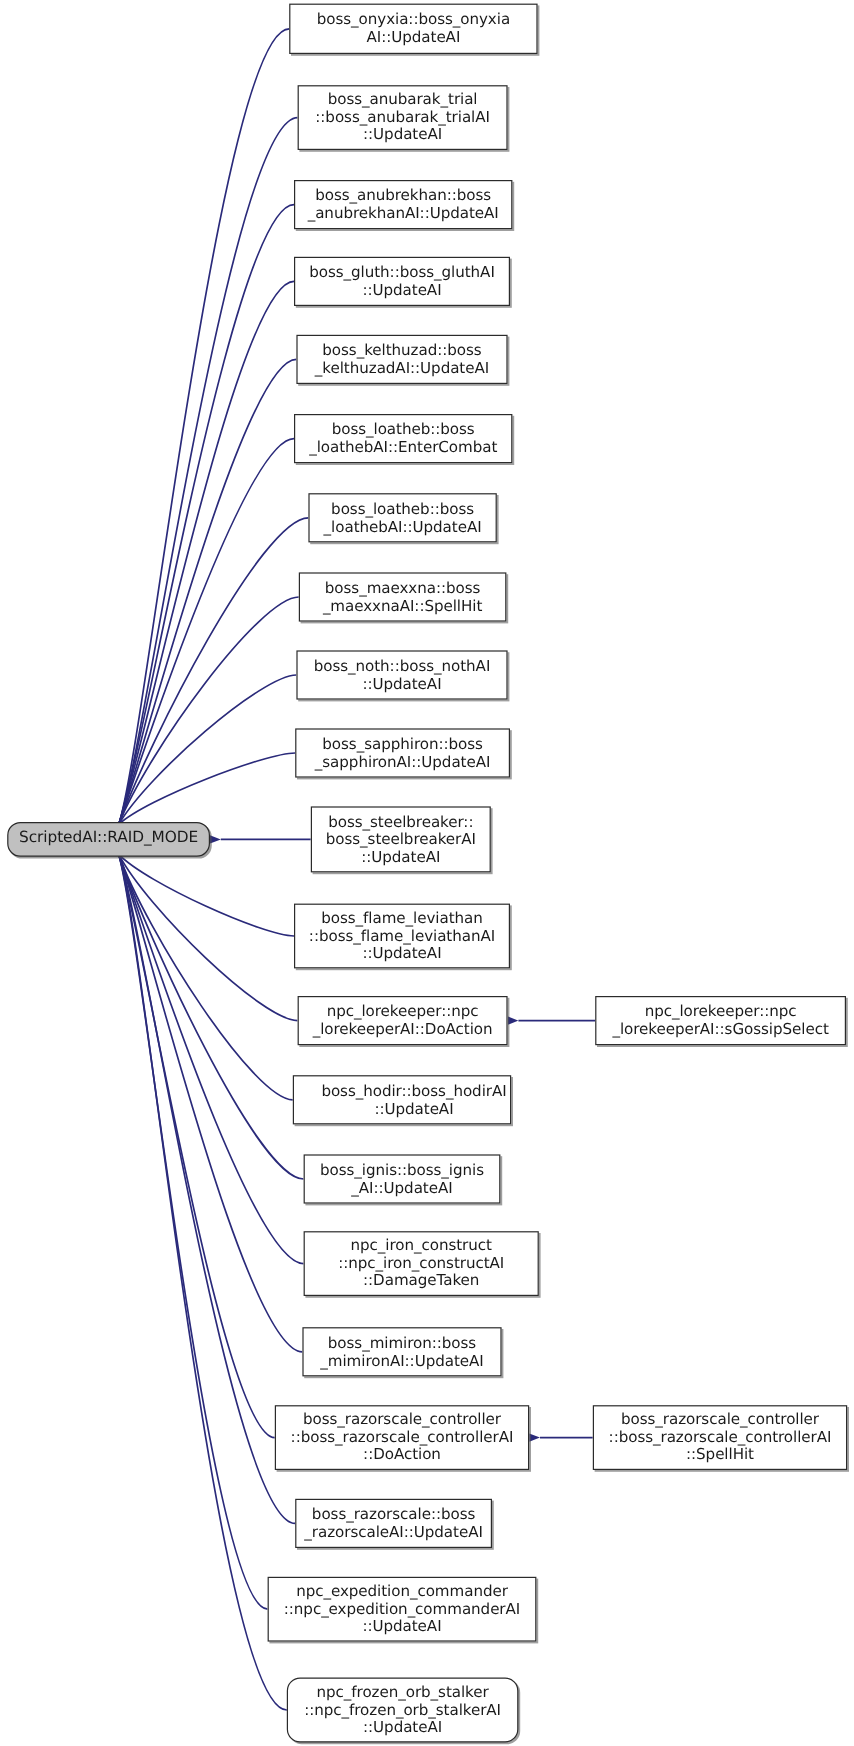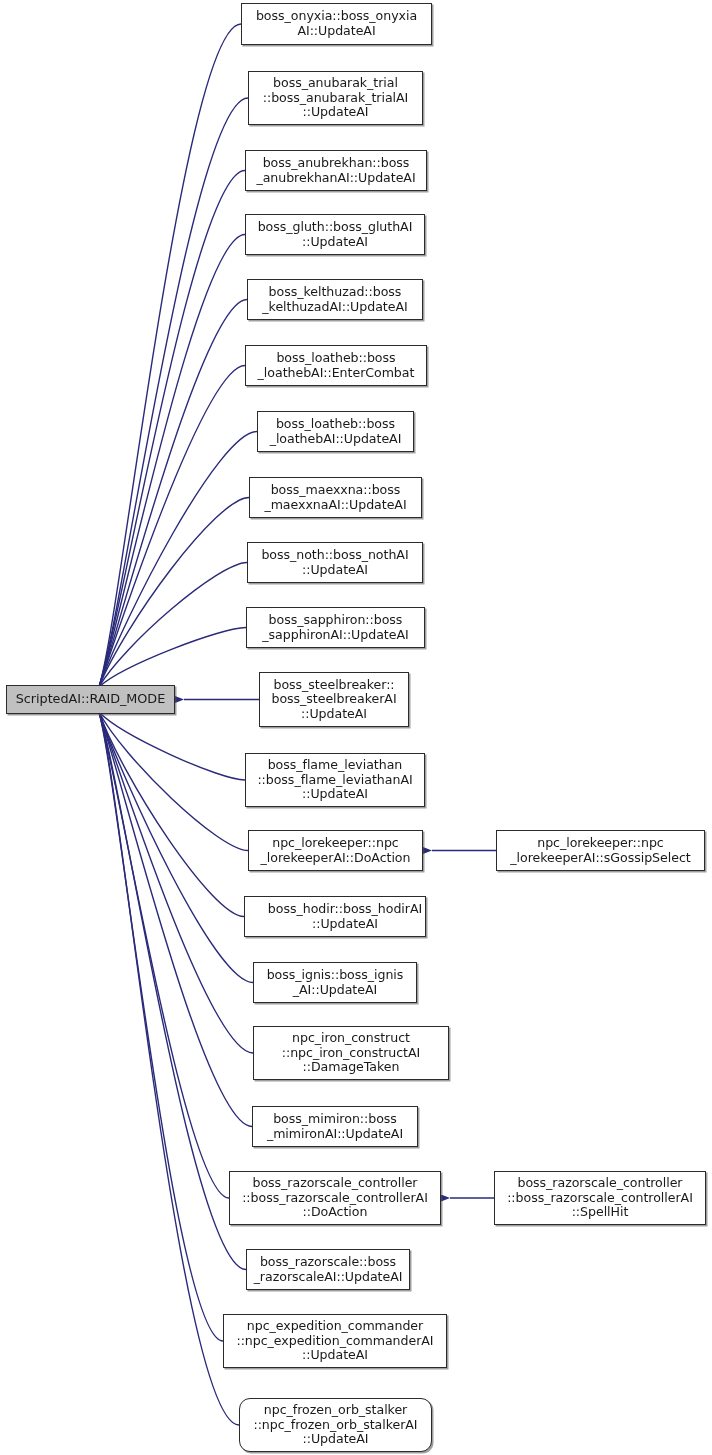--- a/index.html
+++ b/index.html
@@ -82,38 +82,38 @@
         <path d="M 229 1198 C 185.85841346153845 1198, 119.75800000000001 782, 98.95 712" marker-end="url(#arrowhead)"></path>
         <path d="M 246 1269.5 C 193.17511538461537 1269.5, 122.47800000000001 782, 98.95 712" marker-end="url(#arrowhead)"></path>
         <path d="M 223 1341 C 175.02604807692308 1341, 118.798 782, 98.95 712" marker-end="url(#arrowhead)"></path>
         <path d="M 239 1425 C 180.31366346153845 1425, 121.358 782, 98.95 712" marker-end="url(#arrowhead)"></path>
         <path d="M 496 850.5 L 432 850.5" marker-end="url(#arrowhead)"></path>
         <path d="M 494 1198 L 450 1198" marker-end="url(#arrowhead)"></path>
       </g>
   </svg>
 
   <div id="nodes">
-      <div class="node hub" style="left: 6px; top: 685px; width: 169px; height: 29px;"><span>ScriptedAI::RAID_MODE</span></div>
-      <div class="node" style="left: 241px; top: 3px; width: 191px; height: 42px;"><span>boss_onyxia::boss_onyxia
+      <div class="node hub" style="left: 6px; top: 685px; width: 169px; height: 29px; border-radius: 11px;"><span>ScriptedAI::RAID_MODE</span></div>
+      <div class="node" style="left: 241px; top: 3px; width: 207px; height: 42px;"><span>boss_onyxia::boss_onyxia
 AI::UpdateAI</span></div>
       <div class="node" style="left: 248px; top: 71px; width: 175px; height: 54px;"><span>boss_anubarak_trial
 ::boss_anubarak_trialAI
 ::UpdateAI</span></div>
       <div class="node" style="left: 245px; top: 150px; width: 182px; height: 41px;"><span>boss_anubrekhan::boss
 _anubrekhanAI::UpdateAI</span></div>
       <div class="node" style="left: 245px; top: 214px; width: 180px; height: 41px;"><span>boss_gluth::boss_gluthAI
 ::UpdateAI</span></div>
       <div class="node" style="left: 247px; top: 279px; width: 176px; height: 41px;"><span>boss_kelthuzad::boss
 _kelthuzadAI::UpdateAI</span></div>
       <div class="node" style="left: 245px; top: 345px; width: 182px; height: 41px;"><span>boss_loatheb::boss
 _loathebAI::EnterCombat</span></div>
       <div class="node" style="left: 257px; top: 411px; width: 157px; height: 41px;"><span>boss_loatheb::boss
 _loathebAI::UpdateAI</span></div>
       <div class="node" style="left: 249px; top: 477px; width: 173px; height: 41px;"><span>boss_maexxna::boss
-_maexxnaAI::UpdateAI</span></div>
+_maexxnaAI::SpellHit</span></div>
       <div class="node" style="left: 247px; top: 542px; width: 176px; height: 41px;"><span>boss_noth::boss_nothAI
 ::UpdateAI</span></div>
       <div class="node" style="left: 246px; top: 607px; width: 179px; height: 41px;"><span>boss_sapphiron::boss
 _sapphironAI::UpdateAI</span></div>
       <div class="node" style="left: 259px; top: 672px; width: 150px; height: 55px;"><span>boss_steelbreaker::
 boss_steelbreakerAI
 ::UpdateAI</span></div>
       <div class="node" style="left: 245px; top: 753px; width: 180px; height: 54px;"><span>boss_flame_leviathan
 ::boss_flame_leviathanAI
 ::UpdateAI</span></div>

